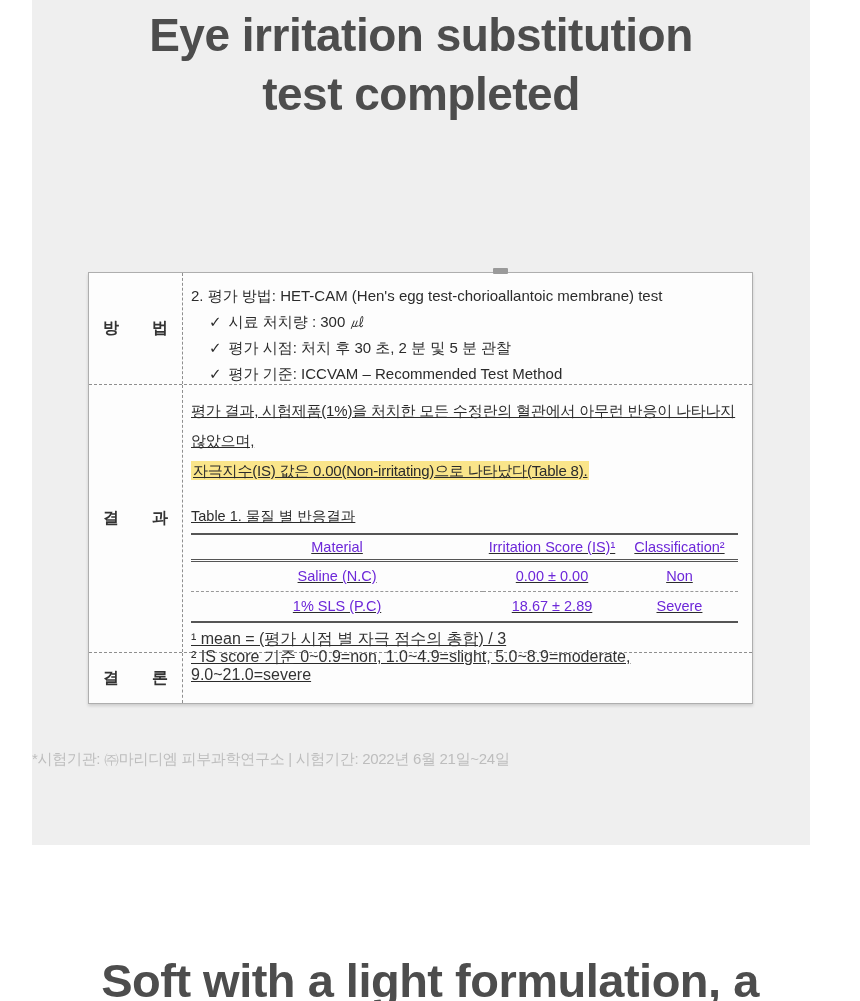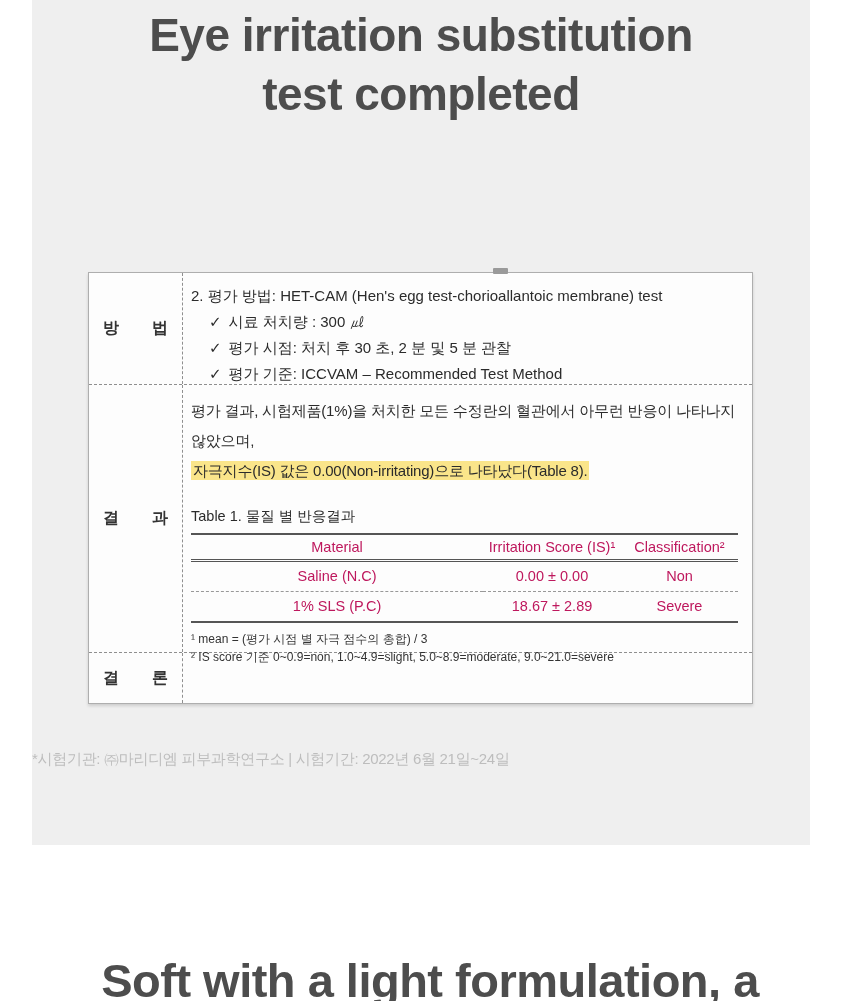--- a/index.html
+++ b/index.html
@@ -43,41 +43,41 @@
   .rcontent { flex: 1 1 auto; min-width: 0; }
 
   .row-method { height: 111px; }
   .row-result { height: 268px; }
   .row-conclusion { height: 51px; }
 
   .method-body { padding: 10px 14px 0 8px; line-height: 26px; }
   .method-item { padding-left: 18px; }
   .check { display: inline-block; margin-right: 7px; color: #2b2b2b; }
 
-  .result-body { padding: 11px 0 0 8px; }
+  .result-body { padding: 11px 0 0 8px; text-decoration: underline; }
   .result-para { line-height: 30px; letter-spacing: -0.2px; }
   .result-para .plain { display: block; }
   .hl { background: #fae58a; padding: 1px 2px; }
   .table-title { margin-top: 21px; font-size: 14.5px; }
 
   table.t1 {
     width: 547px; margin-top: 7px; border-collapse: collapse;
-    font-size: 14.5px; color: #be185d;
+    font-size: 14.5px; color: #6d28d9;
   }
   table.t1 thead tr { border-top: 2px solid #555; border-bottom: 3px double #555; }
   table.t1 th { font-weight: 400; height: 26px; text-align: center; }
   table.t1 tbody tr { border-bottom: 1px dashed #999; }
   table.t1 tbody tr:last-child { border-bottom: 2px solid #555; }
   table.t1 td { text-align: center; height: 31px; vertical-align: middle; }
   table.t1 tr.two-line td { height: 49px; }
   .col-mat { width: 53.4%; } .col-score { width: 25.2%; } .col-class { width: 21.4%; }
   .mat2 { display: block; line-height: 21px; }
   .mat1 { display: block; line-height: 21px; }
 
-  .tfoot { margin-top: 7px; font-size: 12px; line-height: 18px; color: #333; }
+  .tfoot { margin-top: 7px; font-size: 16px; line-height: 18px; color: #333; }
 
   .conclusion-body { padding: 7px 12px 0 8px; line-height: 26px; letter-spacing: -0.2px; }
 
   .caption {
     position: absolute; top: 750px; left: 0; width: 100%;
     text-align: left; font-size: 15px; color: #bdbdbd; letter-spacing: -0.3px;
   }
 
   .next-heading {
     position: absolute; top: 953px; left: 0; width: 100%;

